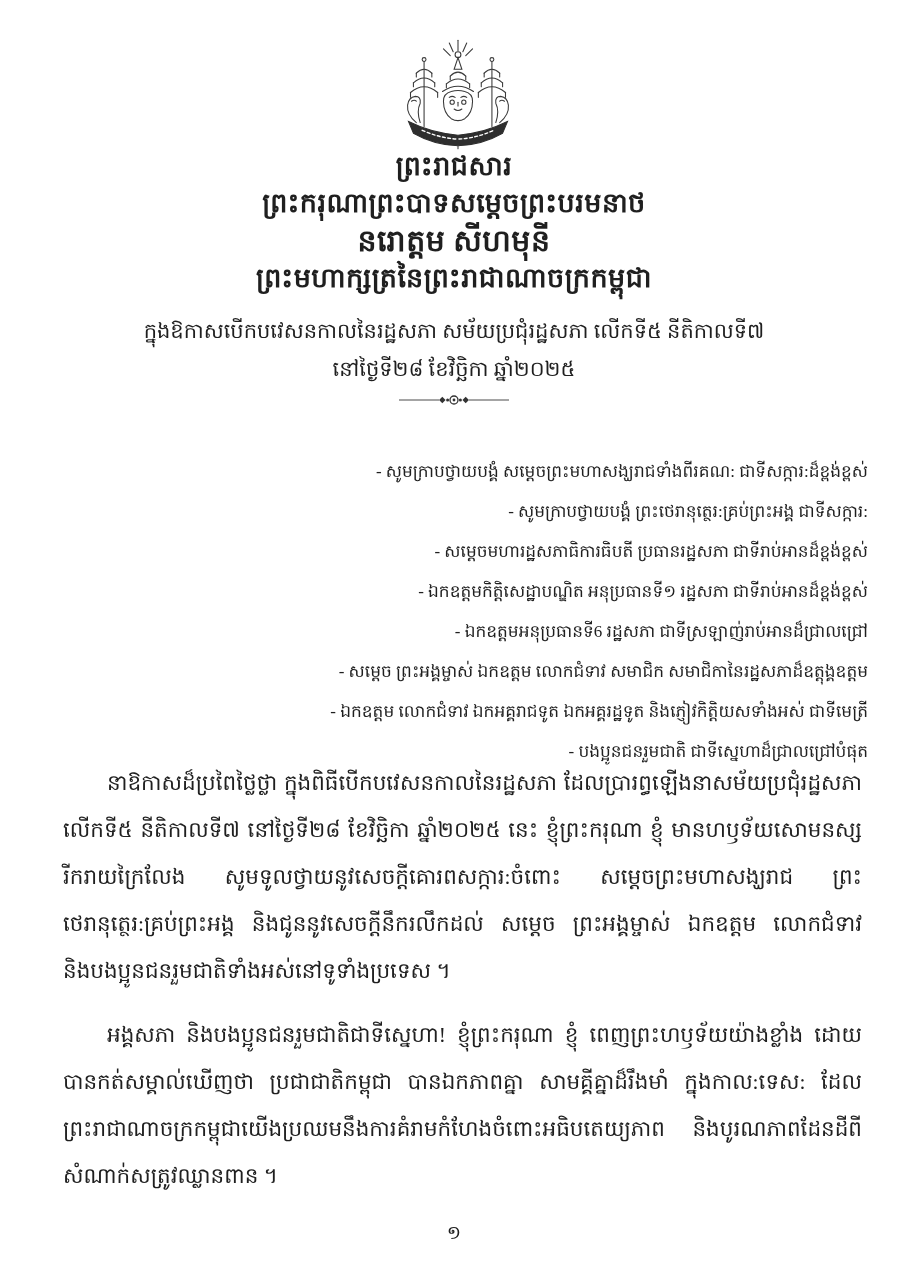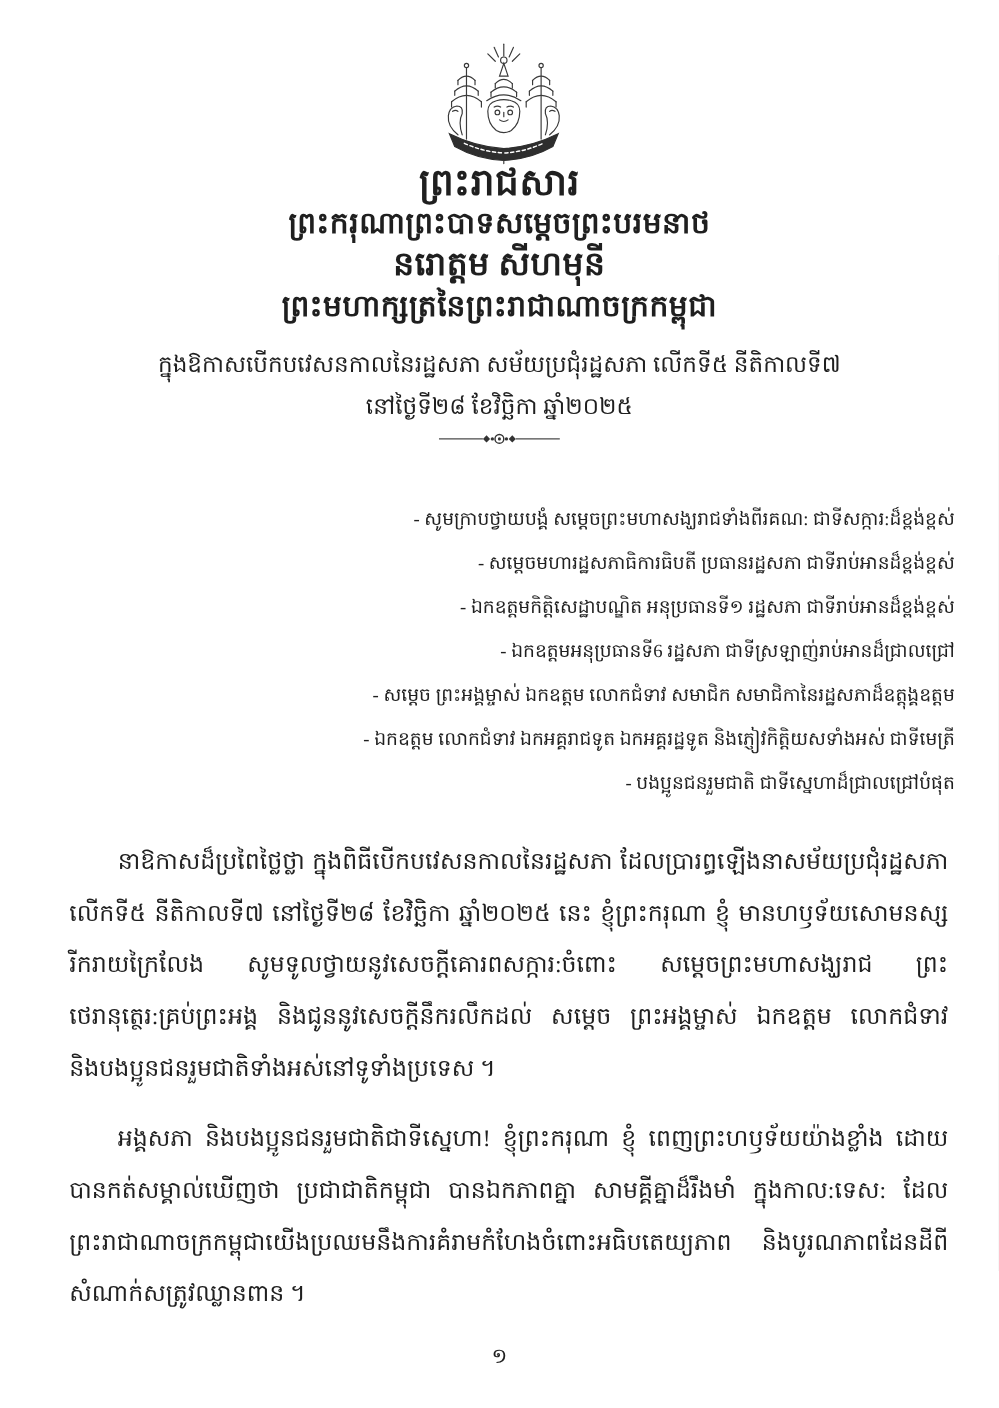--- a/index.html
+++ b/index.html
@@ -28,21 +28,21 @@
   
   .title-block {
     position: absolute;
     top: 148px;
     left: 0;
     width: 100%;
     text-align: center;
     font-weight: bold;
     letter-spacing: 0.5px;
   }
-  .title-line-1 { font-size: 34px; line-height: 37px; }
+  .title-line-1 { font-size: 27px; line-height: 37px; }
   .title-line-2 { font-size: 27px; line-height: 37px; font-family: Liberation Serif, serif; }
   .title-line-3 { font-size: 30px; line-height: 38px; }
   .title-line-4 { font-size: 27px; line-height: 36px; font-family: Liberation Serif, serif; }
 
   
   .subtitle-block {
     position: absolute;
     top: 312px;
     left: 0;
     width: 100%;
@@ -205,20 +205,21 @@
       <rect x="64.4" y="3.7" width="4.6" height="4.6" transform="rotate(45 66.7 6)" fill="#333"></rect>
       <circle cx="55" cy="6" r="4" fill="none" stroke="#333" stroke-width="1.3"></circle>
       <circle cx="55" cy="6" r="1.4" fill="#333"></circle>
       <circle cx="48.6" cy="6" r="1.5" fill="#333"></circle>
       <circle cx="61.4" cy="6" r="1.5" fill="#333"></circle>
     </svg>
   </div>
 
   <div class="salutations">
     <div class="salutation-item">- សូមក្រាបថ្វាយបង្គំ សម្ដេចព្រះមហាសង្ឃរាជទាំងពីរគណ: ជាទីសក្ការ:ដ៏ខ្ពង់ខ្ពស់</div>
+    <div class="salutation-item">- សូមក្រាបថ្វាយបង្គំ ព្រះថេរានុត្ថេរ:គ្រប់ព្រះអង្គ ជាទីសក្ការ:</div>
     <div class="salutation-item">- សម្ដេចមហារដ្ឋសភាធិការធិបតី ប្រធានរដ្ឋសភា ជាទីរាប់អានដ៏ខ្ពង់ខ្ពស់</div>
     <div class="salutation-item">- ឯកឧត្តមកិត្តិសេដ្ឋាបណ្ឌិត អនុប្រធានទី១ រដ្ឋសភា ជាទីរាប់អានដ៏ខ្ពង់ខ្ពស់</div>
     <div class="salutation-item">- ឯកឧត្តមអនុប្រធានទី6 រដ្ឋសភា ជាទីស្រឡាញ់រាប់អានដ៏ជ្រាលជ្រៅ</div>
     <div class="salutation-item">- សម្ដេច ព្រះអង្គម្ចាស់ ឯកឧត្តម លោកជំទាវ សមាជិក សមាជិកានៃរដ្ឋសភាដ៏ឧត្តុង្គឧត្តម</div>
     <div class="salutation-item">- ឯកឧត្តម លោកជំទាវ ឯកអគ្គរាជទូត ឯកអគ្គរដ្ឋទូត និងភ្ញៀវកិត្តិយសទាំងអស់ ជាទីមេត្រី</div>
     <div class="salutation-item">- បងប្អូនជនរួមជាតិ ជាទីស្នេហាដ៏ជ្រាលជ្រៅបំផុត</div>
   </div>
 
   <div class="body-text">
     <p>នាឱកាសដ៏ប្រពៃថ្លៃថ្លា ក្នុងពិធីបើកបវេសនកាលនៃរដ្ឋសភា ដែលប្រារព្ធឡើងនាសម័យប្រជុំរដ្ឋសភា លើកទី៥ នីតិកាលទី៧ នៅថ្ងៃទី២៨ ខែវិច្ឆិកា ឆ្នាំ២០២៥ នេះ ខ្ញុំព្រះករុណា ខ្ញុំ មានហឫទ័យសោមនស្សរីករាយក្រៃលែង សូមទូលថ្វាយនូវសេចក្ដីគោរពសក្ការ:ចំពោះ សម្ដេចព្រះមហាសង្ឃរាជ ព្រះថេរានុត្ថេរ:គ្រប់ព្រះអង្គ និងជូននូវសេចក្ដីនឹករលឹកដល់ សម្ដេច ព្រះអង្គម្ចាស់ ឯកឧត្តម លោកជំទាវ និងបងប្អូនជនរួមជាតិទាំងអស់នៅទូទាំងប្រទេស ។</p>

